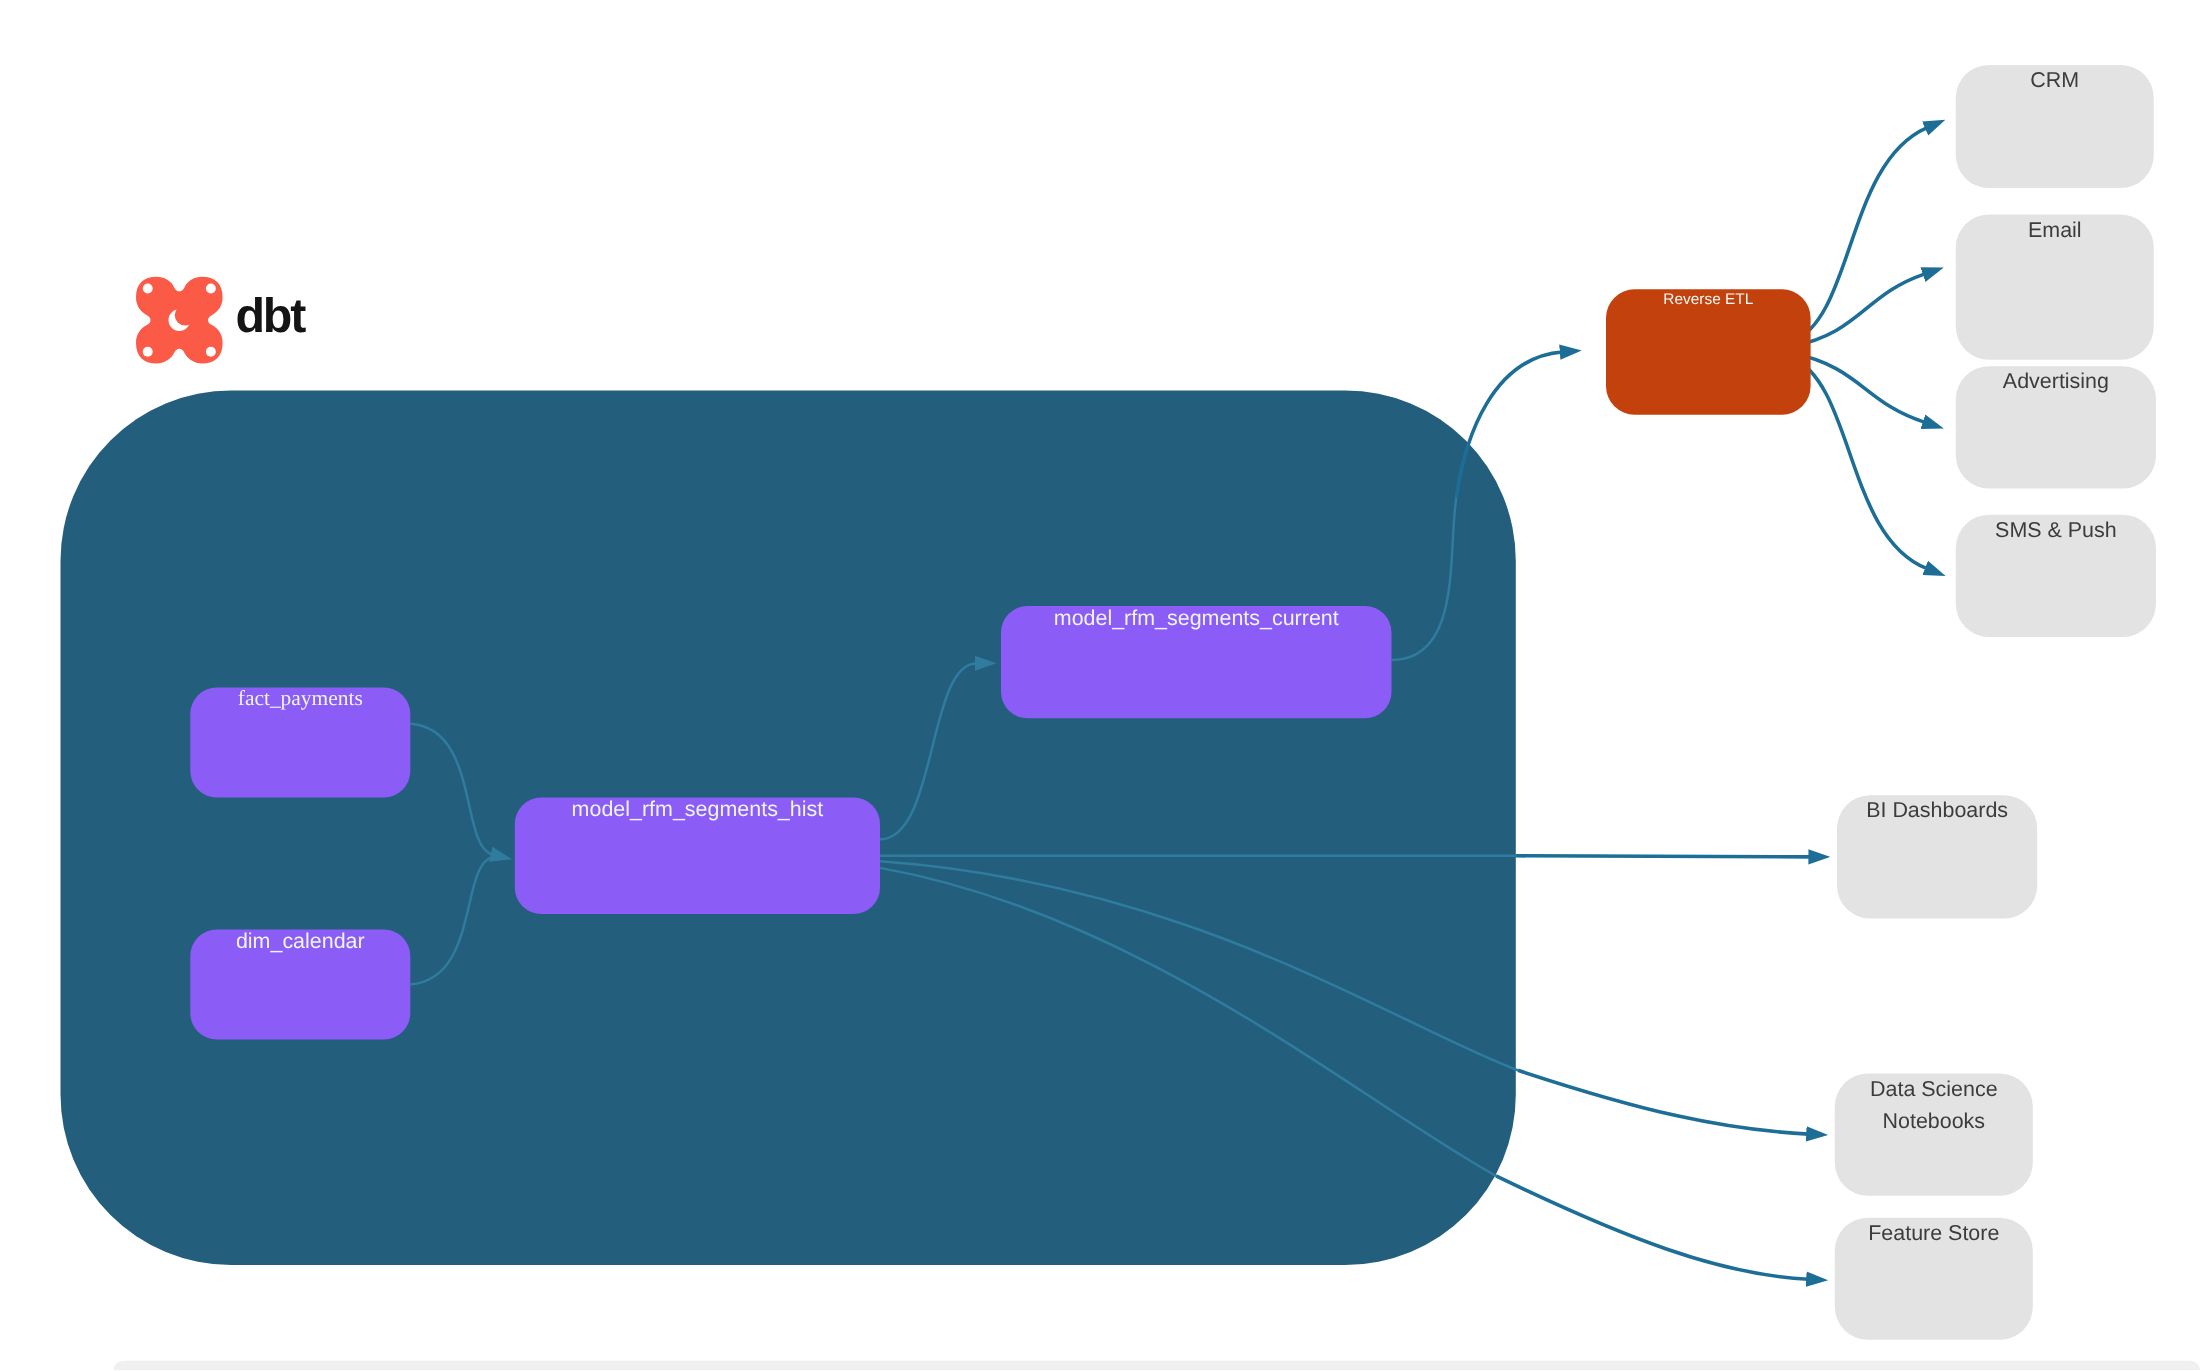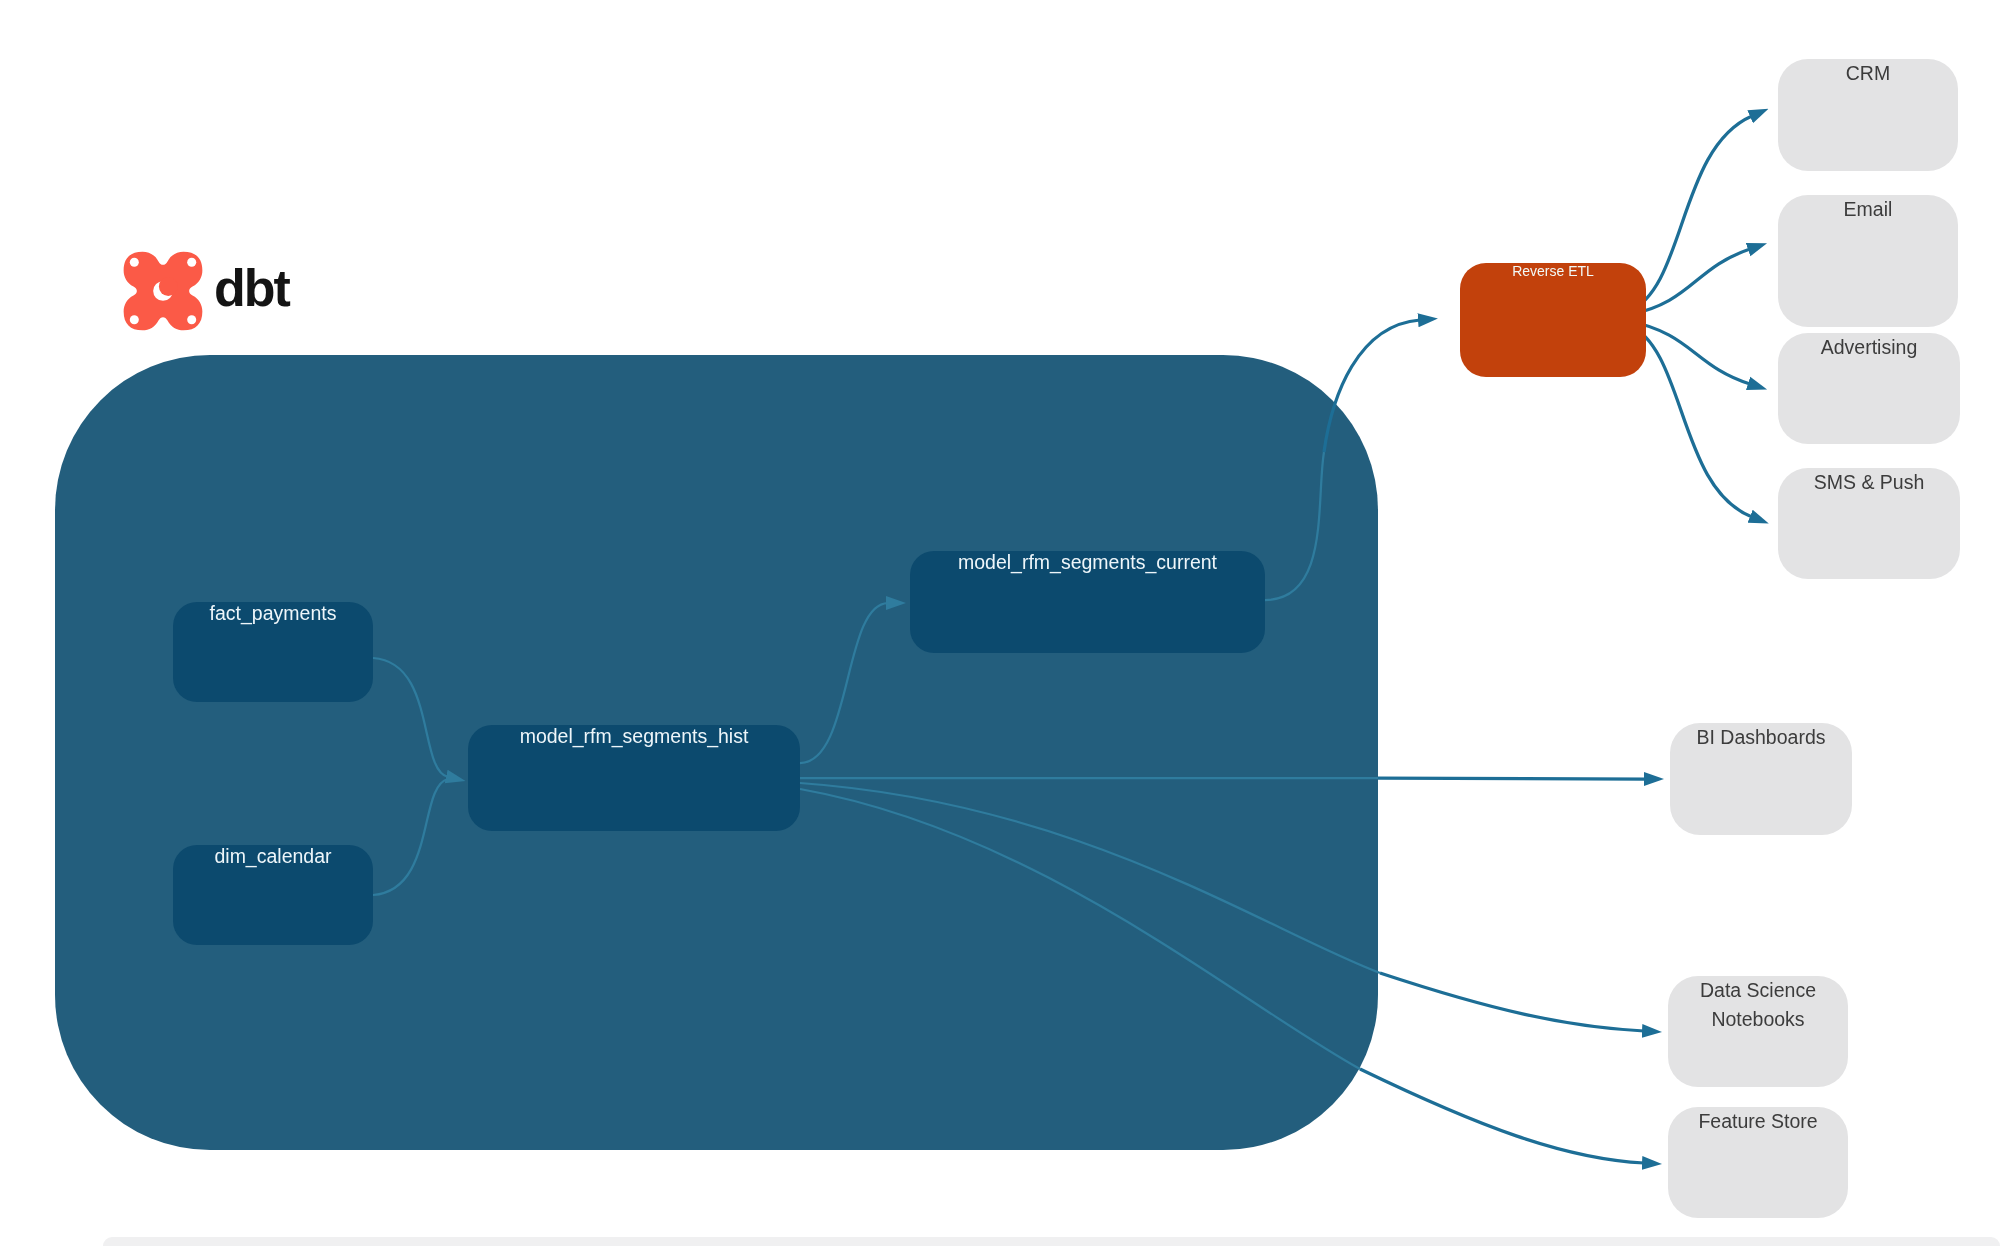--- a/index.html
+++ b/index.html
@@ -1,31 +1,31 @@
 <!DOCTYPE html>
 <html><head>
 <meta charset="utf-8">
 <style>
   html,body { margin:0; padding:0; background:#ffffff; }
   .stage {
     position:relative; width:2000px; height:1246px; background:#ffffff;
     overflow:hidden; font-family:"Liberation Sans","DejaVu Sans",sans-serif;
   }
   .logo { position:absolute; left:122px; top:250px; display:flex; align-items:center; gap:10px; z-index:5; }
-  .logo-text { font-size:52px; font-weight:bold; color:#141414; letter-spacing:-2px; line-height:1; padding-bottom:6px; }
+  .logo-text { font-size:44px; font-weight:bold; color:#141414; letter-spacing:-2px; line-height:1; padding-bottom:6px; }
   .dbt-container {
     position:absolute; left:55px; top:355px; width:1323px; height:795px;
     background:#235e7d; border-radius:155px; z-index:1;
   }
   .edges { position:absolute; left:0; top:0; z-index:2; }
   .node {
     position:absolute; z-index:3; display:flex; align-items:flex-start; justify-content:center;
     text-align:center; box-sizing:border-box; padding:0 16px;
   }
-  .node-teal { background:#0c4a6e; color:#eef6fa; border-radius:24px; font-size:19.5px; }
+  .node-teal { background:#8b5cf6; color:#eef6fa; border-radius:24px; font-size:19.5px; }
   .node-green { background:#c2410c; color:#f2faf7; border-radius:26px; font-size:14px;margin-left:18px; }
   .node-gray { background:#e3e3e4; color:#3c3c3c; border-radius:30px; font-size:19.5px; line-height:1.5; }
   .bottom-strip {
     position:absolute; left:103px; top:1237px; width:1897px; height:9px;
     background:#f0f0f1; border-radius:10px 10px 0 0; z-index:1;
   }
 </style>
 </head>
 <body>
 
@@ -73,21 +73,21 @@
       <path d="M 1629 311 C 1686 288, 1678 148, 1752 116" marker-end="url(#arrow-dark)"></path>
       <path d="M 1629 315 C 1692 302, 1694 268, 1750 249" marker-end="url(#arrow-dark)"></path>
       <path d="M 1629 321 C 1692 334, 1694 366, 1750 384" marker-end="url(#arrow-dark)"></path>
       <path d="M 1629 325 C 1686 350, 1678 488, 1752 517" marker-end="url(#arrow-dark)"></path>
       <path d="M 1378 778 L 1646 779" marker-end="url(#arrow-dark)"></path>
       <path d="M 1380 973 C 1492 1010, 1566 1027, 1644 1031" marker-end="url(#arrow-dark)"></path>
       <path d="M 1360 1069 C 1478 1126, 1564 1159, 1644 1163" marker-end="url(#arrow-dark)"></path>
     </g>
   </svg>
 
-  <div class="node node-teal" style="left:173px; top:602px; width:200px; height:100px;">
+  <div class="node node-teal" style="left:173px; top:625px; width:200px; height:100px;font-family:Liberation Serif, serif;">
     <span>fact_payments</span>
   </div>
   <div class="node node-teal" style="left:173px; top:845px; width:200px; height:100px;">
     <span>dim_calendar</span>
   </div>
   <div class="node node-teal" style="left:468px; top:725px; width:332px; height:106px;">
     <span>model_rfm_segments_hist</span>
   </div>
   <div class="node node-teal" style="left:910px; top:551px; width:355px; height:102px;">
     <span>model_rfm_segments_current</span>

